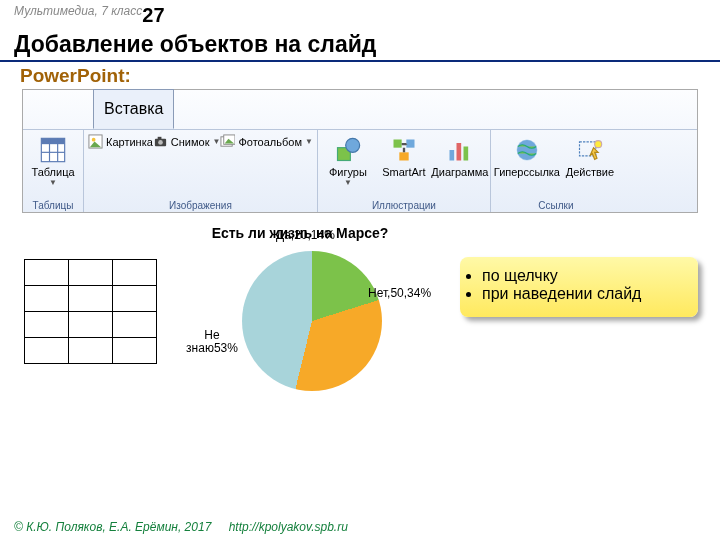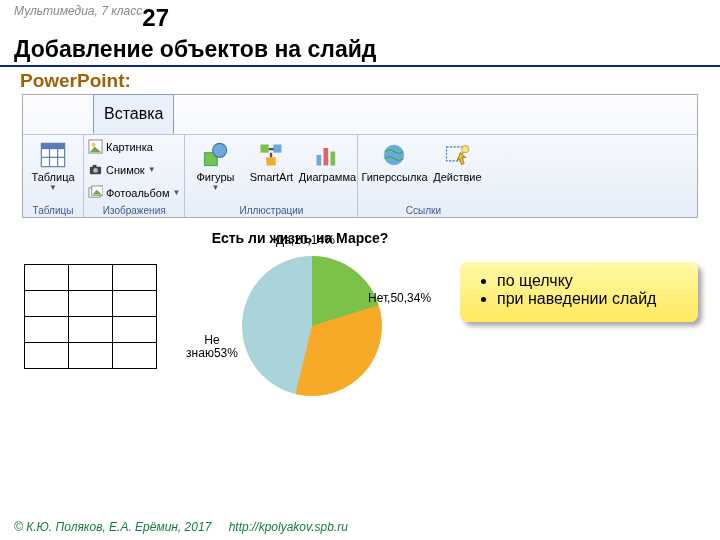--- a/index.html
+++ b/index.html
@@ -1,46 +1,46 @@
 <!DOCTYPE html>
 <html><head>
 <meta charset="utf-8">
 <style>
   * { box-sizing: border-box; margin: 0; padding: 0; }
   body { width: 720px; height: 540px; font-family: Arial, sans-serif; background: #fff; position: relative; overflow: hidden; }
   .header-top { display: flex; justify-content: flex-start; padding: 4px 14px; font-style: italic; color: #888; font-size: 12px; }
-  .page-num { font-weight: bold; font-style: normal; color: #000; font-size: 24px; }
+  .page-num { font-weight: bold; font-style: normal; color: #000; font-size: 20px; }
   .title { font-size: 23px; font-weight: bold; padding: 0 14px 2px; border-bottom: 2px solid #0a2a7a; margin-bottom: 3px; }
   .subtitle { font-size: 19px; font-weight: bold; color: #a16207; padding-left: 20px; margin-bottom: 2px; }
 
   .ribbon { margin: 0 22px 16px; border: 1px solid #aaa; background: linear-gradient(#fcfdff,#e7eef9); font-size: 11px; }
   .ribbon-tab { position: relative; top: -1px; display: inline-block; border: 1px solid #8a9bb7; border-bottom: 1px solid #e7eef9; padding: 10px 10px; background: #eaf0fa; font-size: 16px; margin-left: 70px; }
   .ribbon-groups { display: flex; border-top: 1px solid #b9c6db; margin-top: -1px; }
   .rgroup { border-right: 1px solid #b9c6db; padding: 4px 4px 1px; text-align: center; }
   .rgroup-label { font-size: 10px; color: #405a88; margin-top: 2px; }
   .rgroup-body { display: flex; align-items: flex-start; gap: 4px; min-height: 64px; }
   .big { display: flex; flex-direction: column; align-items: center; width: 52px; }
   .big .icn { width: 28px; height: 28px; margin: 2px 0; }
   .big span.lbl { font-size: 11px; }
-  .mini-col { display: flex; flex-direction: column; gap: 8px; align-items: flex-start; }
+  .mini-col { display: flex; flex-direction: row; gap: 0px; align-items: flex-start; }
   .mini { display: flex; align-items: center; gap: 3px; font-size: 11px; }
   .mini .icn { width: 15px; height: 15px; }
   .tri { font-size: 8px; color: #555; }
 
   .content { position: relative; padding: 0 22px; }
   .chart-title { text-align: center; font-weight: bold; font-size: 14px; position: absolute; left: 170px; top: -4px; width: 260px; }
   .tbl { position: absolute; left: 24px; top: 30px; border-collapse: collapse; }
   .tbl td { border: 1px solid #000; width: 44px; height: 26px; }
 
   .pie-wrap { position: absolute; left: 222px; top: 22px; width: 180px; }
   .pie { width: 140px; height: 140px; border-radius: 50%; background: conic-gradient(#7cc24a 0deg 72.5deg, #f7a928 72.5deg 193.7deg, #a8d4da 193.7deg 360deg); margin: 0 auto; }
   .plabel { position: absolute; font-size: 12px; text-align: center; line-height: 1.1; }
 
   .callout { position: absolute; right: 22px; top: 28px; width: 238px; background: linear-gradient(#fff9a7,#ffe95e); border-radius: 8px; padding: 10px 12px 14px 20px; font-size: 16px; box-shadow: 4px 4px 5px rgba(0,0,0,.35); }
-  .callout li { list-style: disc; margin-left: 17px; }
+  .callout li { list-style: disc; margin-left: 2px; }
 
   .footer { position: absolute; bottom: 6px; left: 14px; font-size: 12px; color: #15803d; font-style: italic; }
   .footer .url { margin-left: 14px; font-style: italic; }
 </style>
 </head>
 <body>
 
 <div class="header-top">
   <span>Мультимедиа, 7 класс</span>
   <span class="page-num">27</span>

